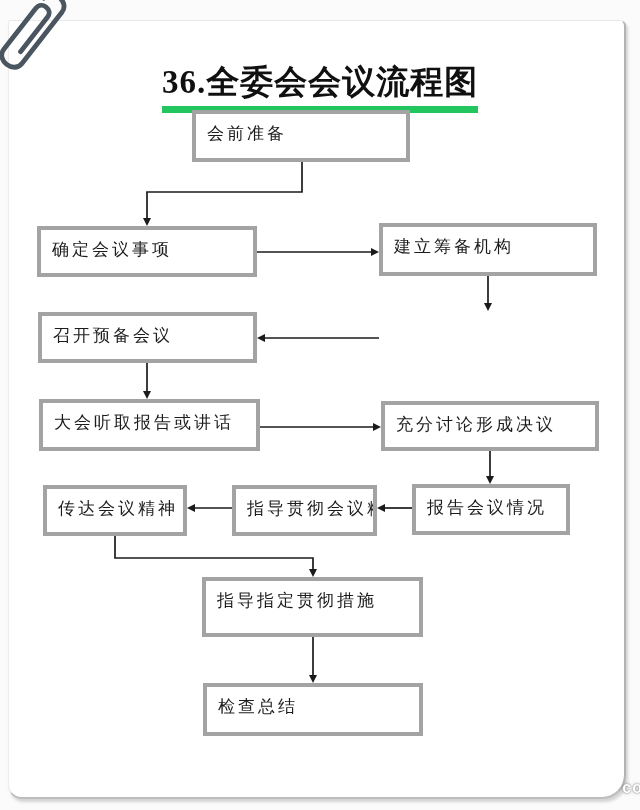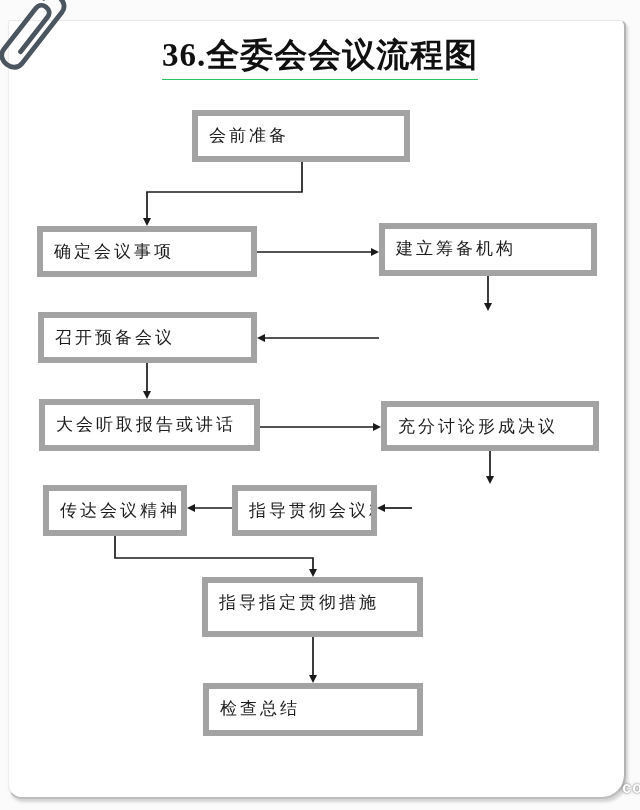--- a/index.html
+++ b/index.html
@@ -28,27 +28,28 @@
     z-index:5;
   }
 
   .title-wrap{
     position:absolute;left:0;top:33px;width:640px;text-align:center;z-index:2;
   }
   .title{
     display:inline-block;
     font-size:33px;font-weight:bold;color:#101010;
     letter-spacing:1px;
-    border-bottom:1px solid #22c55e;
+    border-bottom:7px solid #22c55e;
     padding-bottom:1px;
+    margin-top:27px;
   }
 
   .node{
     position:absolute;box-sizing:border-box;
-    border:6px solid #a3a3a3;background:#ffffff;
+    border:4px solid #a3a3a3;background:#ffffff;
     font-size:17px;color:#1c1c1c;letter-spacing:3px;
     padding:9px 18px 0 11px;line-height:21px;
     z-index:2;white-space:nowrap;overflow:hidden;
   }
   .n0{left:192px;top:110px;width:218px;height:52px;}
   .n1{left:37px;top:226px;width:220px;height:51px;}
   .n2{left:379px;top:223px;width:218px;height:53px;}
   .n3{left:38px;top:312px;width:219px;height:51px;}
   .n4{left:379px;top:311px;width:218px;height:52px;}
   .n5{left:39px;top:399px;width:221px;height:52px;}
@@ -108,18 +109,19 @@
   </svg>
 
   <div class="node n0">会前准备</div>
   <div class="node n1">确定会议事项</div>
   <div class="node n2">建立筹备机构</div>
   <div class="node n3">召开预备会议</div>
   <div class="node n5">大会听取报告或讲话</div>
   <div class="node n6">充分讨论形成决议</div>
   <div class="node n7">传达会议精神</div>
   <div class="node n8">指导贯彻会议精神</div>
+  <div class="node n9">报告会议情况</div>
   <div class="node n10">指导指定贯彻措施</div>
   <div class="node n11">检查总结</div>
 
   <span class="watermark">co</span>
 
 </div>
 
 </body></html>

